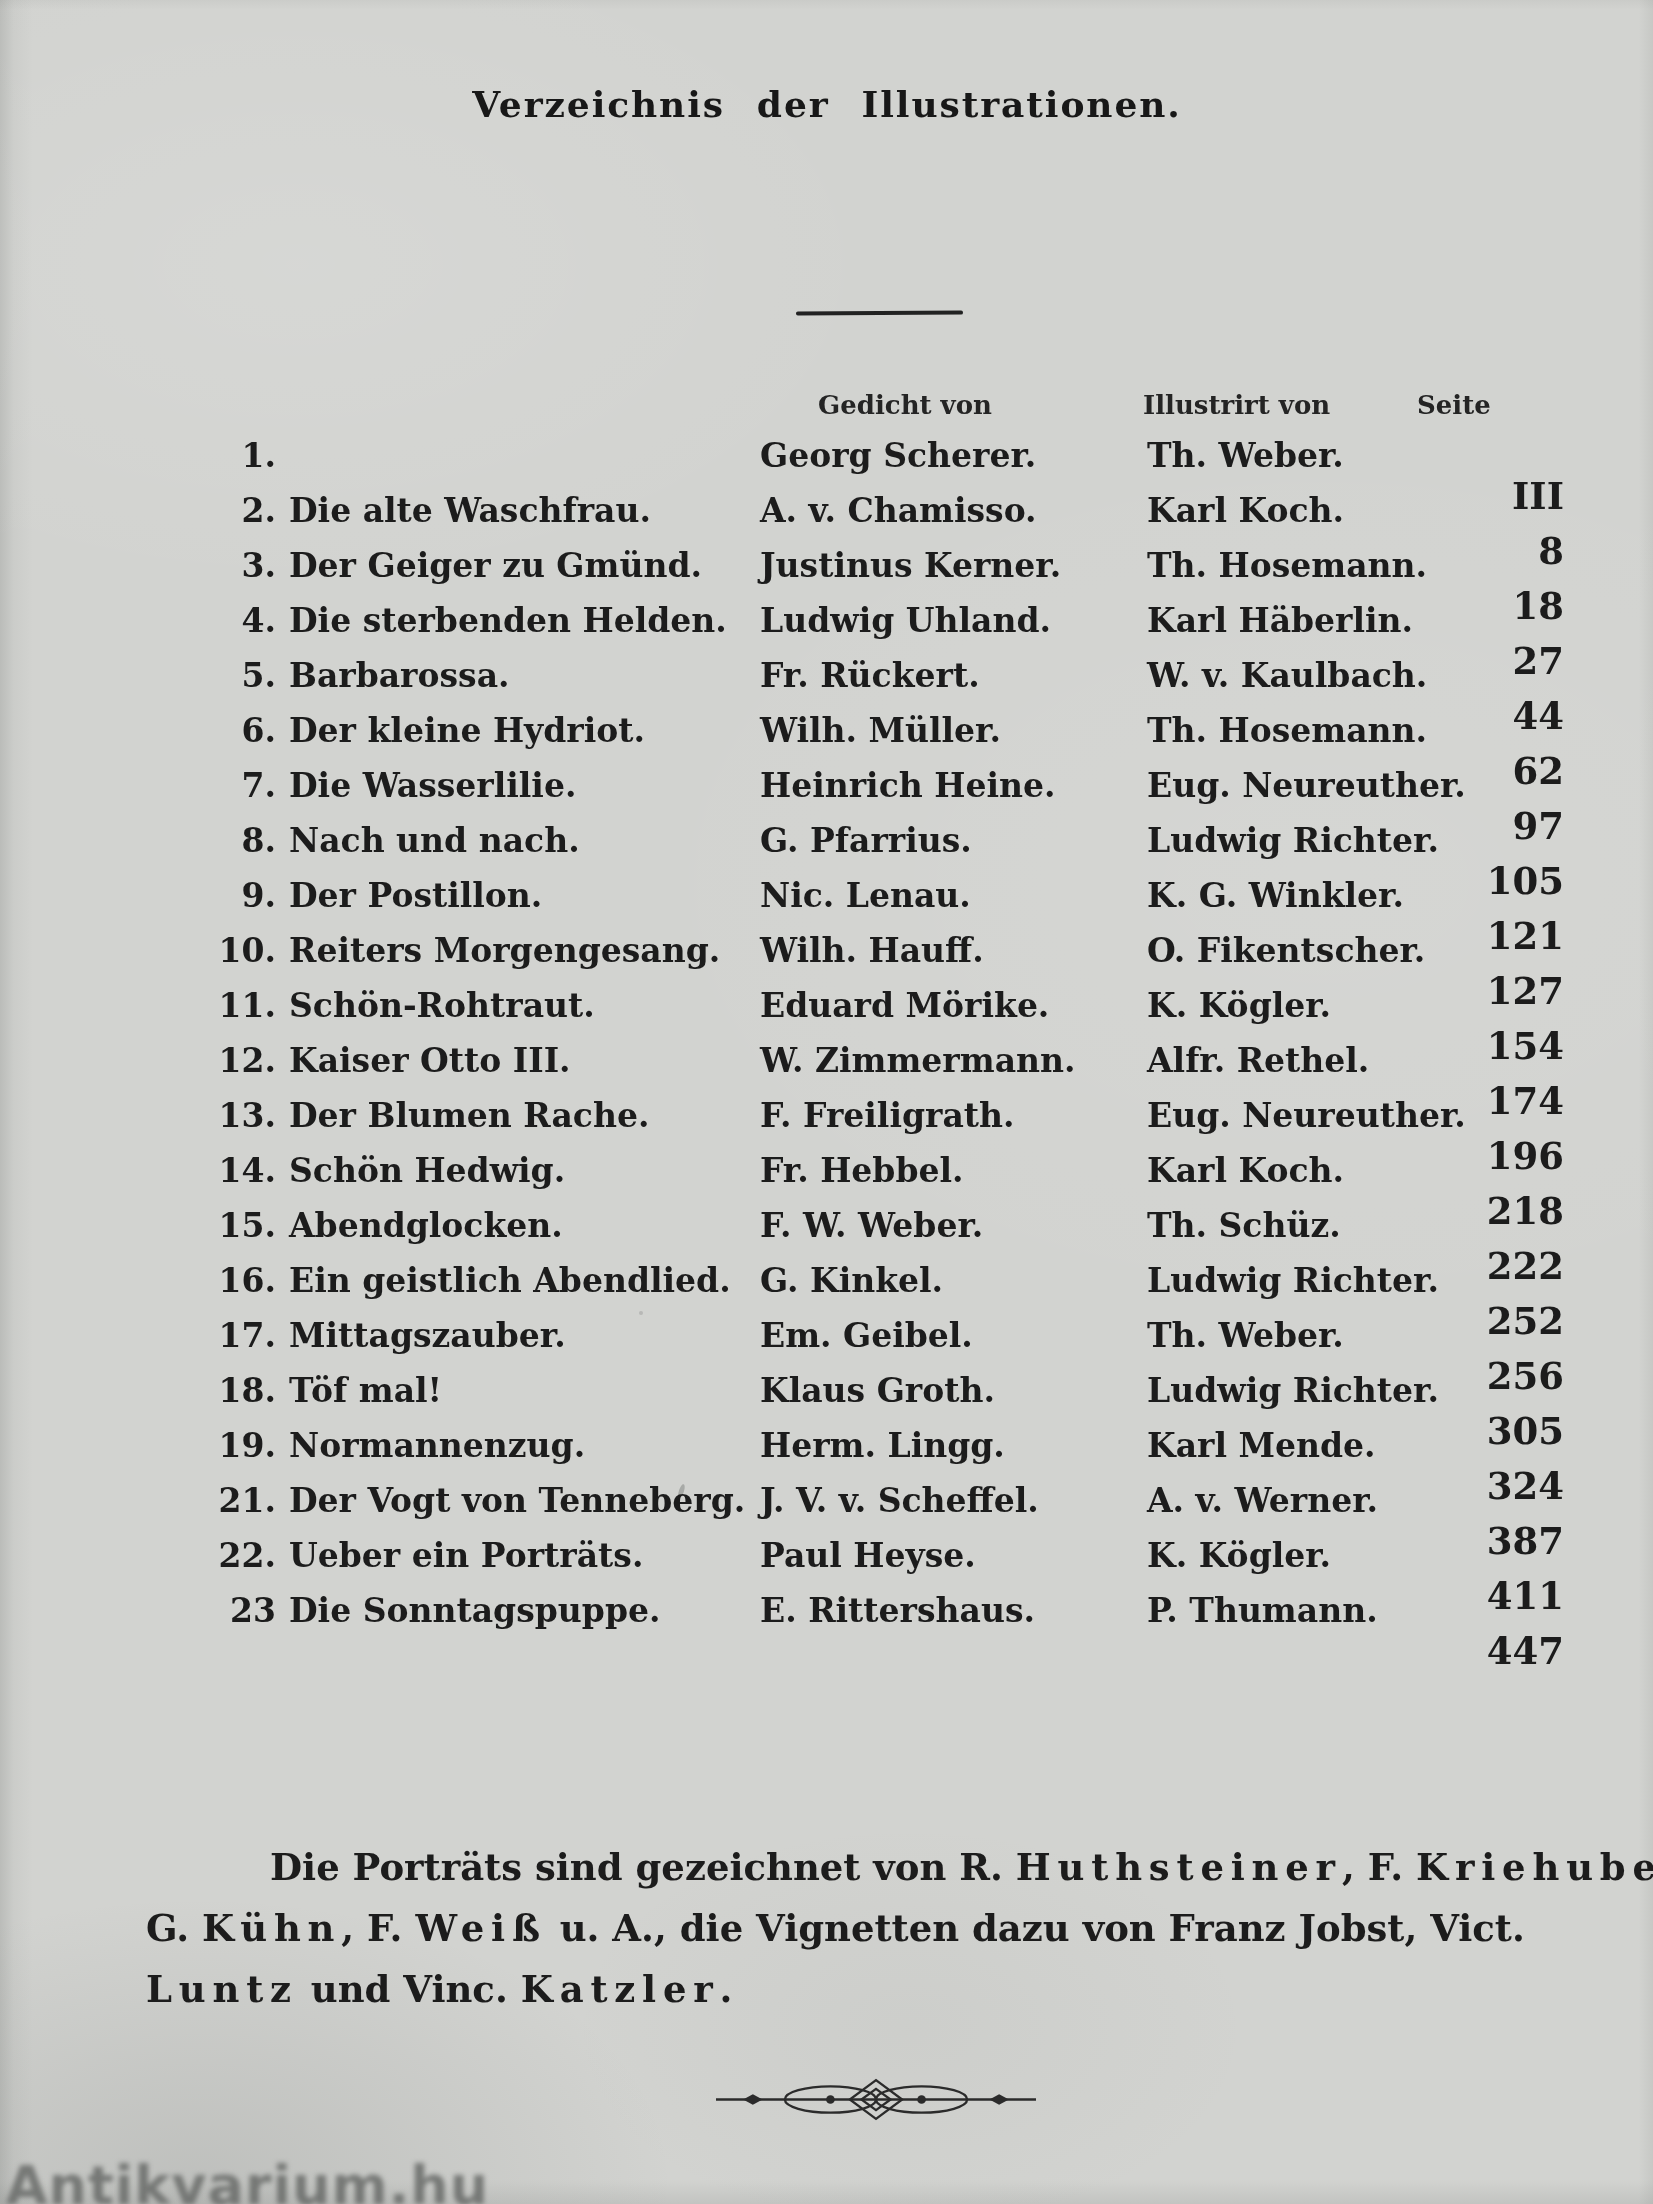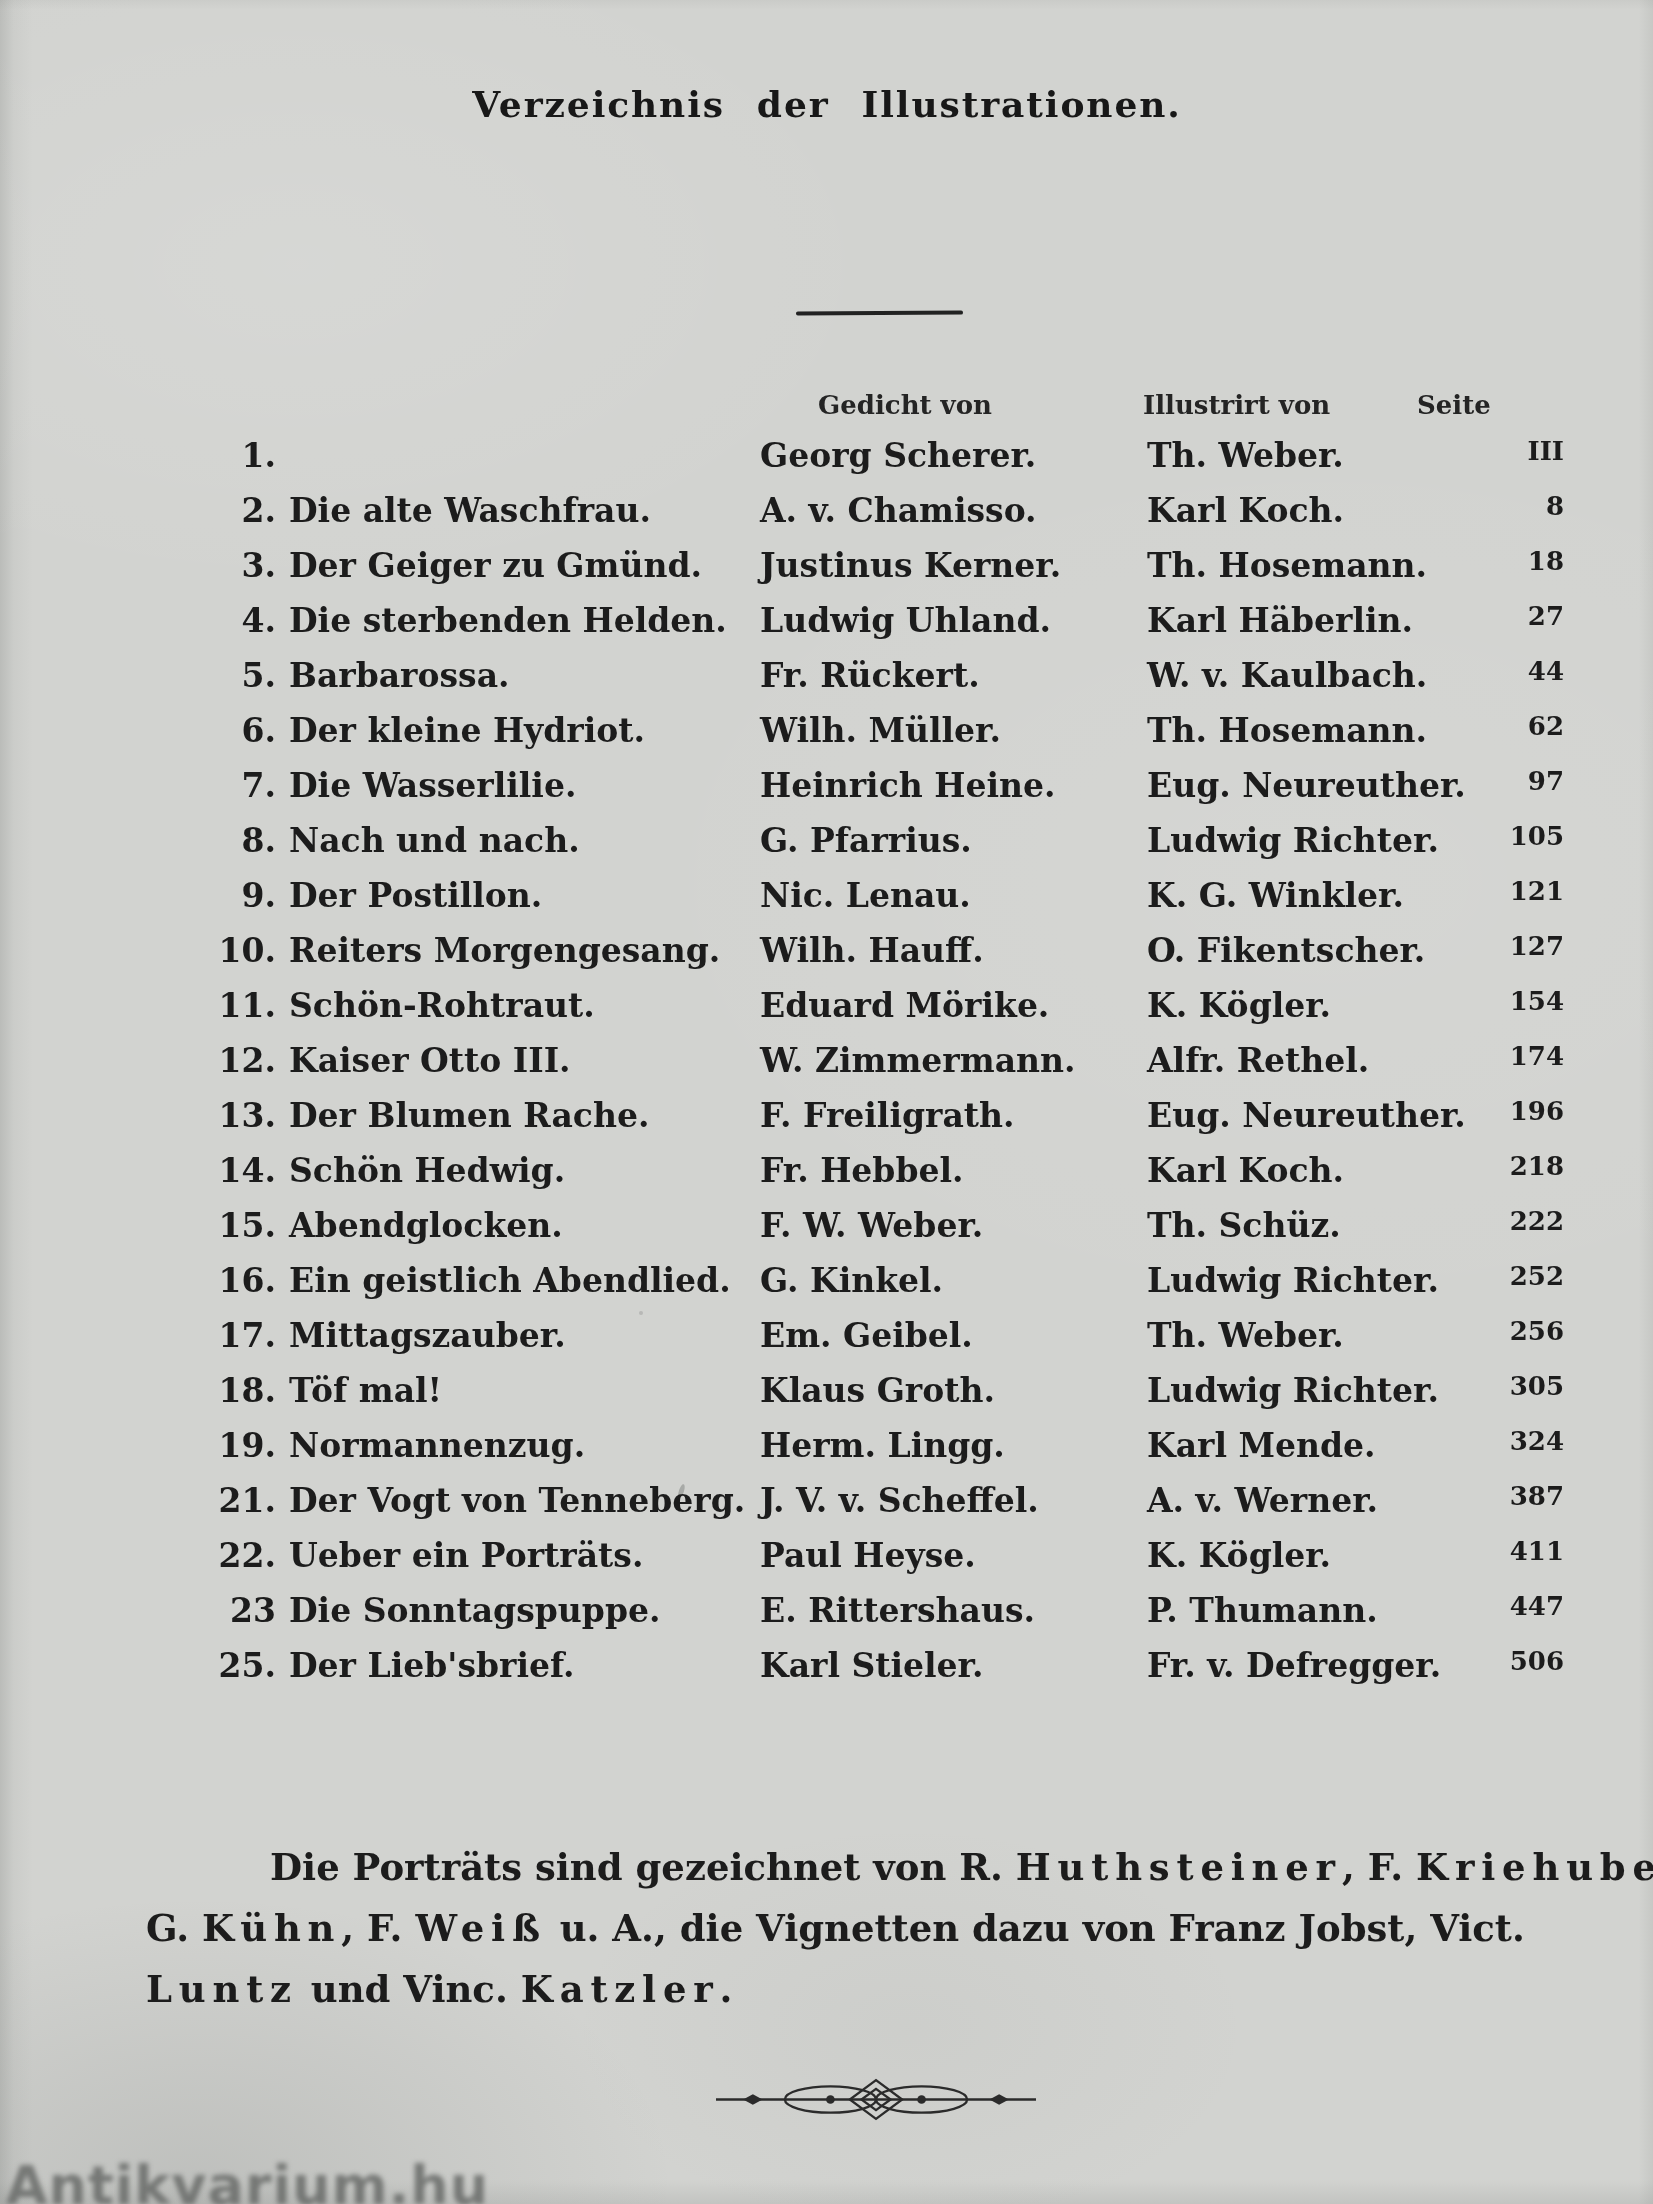--- a/index.html
+++ b/index.html
@@ -39,21 +39,21 @@
   .hdr-poem{position:absolute;left:818px;top:0;}
   .hdr-illus{position:absolute;left:1143px;top:0;}
   .hdr-page{position:absolute;left:1417px;top:0;width:146px;text-align:left;}
 
   .toc{position:absolute;left:0;top:436px;width:1654px;}
   .toc-row{position:relative;height:55px;font-size:33px;font-weight:700;white-space:nowrap;color:#1c1c1c;}
   .c-num{position:absolute;left:116px;width:160px;text-align:right;}
   .c-title{position:absolute;left:289px;}
   .c-poet{position:absolute;left:760px;}
   .c-illus{position:absolute;left:1147px;}
-  .c-page{position:absolute;left:1397px;width:167px;text-align:right;font-size:26px;}
+  .c-page{position:absolute;left:1397px;width:167px;text-align:right;font-size:37px;margin-top:38px;}
 
   .footer{position:absolute;left:146px;top:1837px;width:1388px;
     font-size:37px;font-weight:700;line-height:61px;color:#1c1c1c;}
   .footer .line{white-space:nowrap;}
   .footer .line.first{text-indent:124px;}
   .sperr{letter-spacing:6.8px;}
 
   .ornament{position:absolute;left:716px;top:2077px;}
 
   .watermark{
@@ -225,27 +225,20 @@
       <span class="c-poet">Paul Heyse.</span>
       <span class="c-illus">K. Kögler.</span>
       <span class="c-page">411</span>
     </div>
     <div class="toc-row">
       <span class="c-num">23</span>
       <span class="c-title">Die Sonntagspuppe.</span>
       <span class="c-poet">E. Rittershaus.</span>
       <span class="c-illus">P. Thumann.</span>
       <span class="c-page">447</span>
-    </div>
-    <div class="toc-row">
-      <span class="c-num">25.</span>
-      <span class="c-title">Der Lieb'sbrief.</span>
-      <span class="c-poet">Karl Stieler.</span>
-      <span class="c-illus">Fr. v. Defregger.</span>
-      <span class="c-page">506</span>
     </div>
   </div>
 
 <div class="footer" id="footer">
     <div class="line first"><span>Die Porträts sind gezeichnet von R. </span><span class="sperr">Huthsteiner</span><span>, F. </span><span class="sperr">Kriehuber</span></div>
     <div class="line"><span>G. </span><span class="sperr">Kühn</span><span>, F. </span><span class="sperr">Weiß</span><span> u. A., die Vignetten dazu von Franz Jobst, Vict.</span></div>
     <div class="line"><span class="sperr">Luntz</span><span> und Vinc. </span><span class="sperr">Katzler</span><span>.</span></div>
   </div>
 
 <svg class="ornament" width="320" height="45" viewBox="0 0 330 46">

